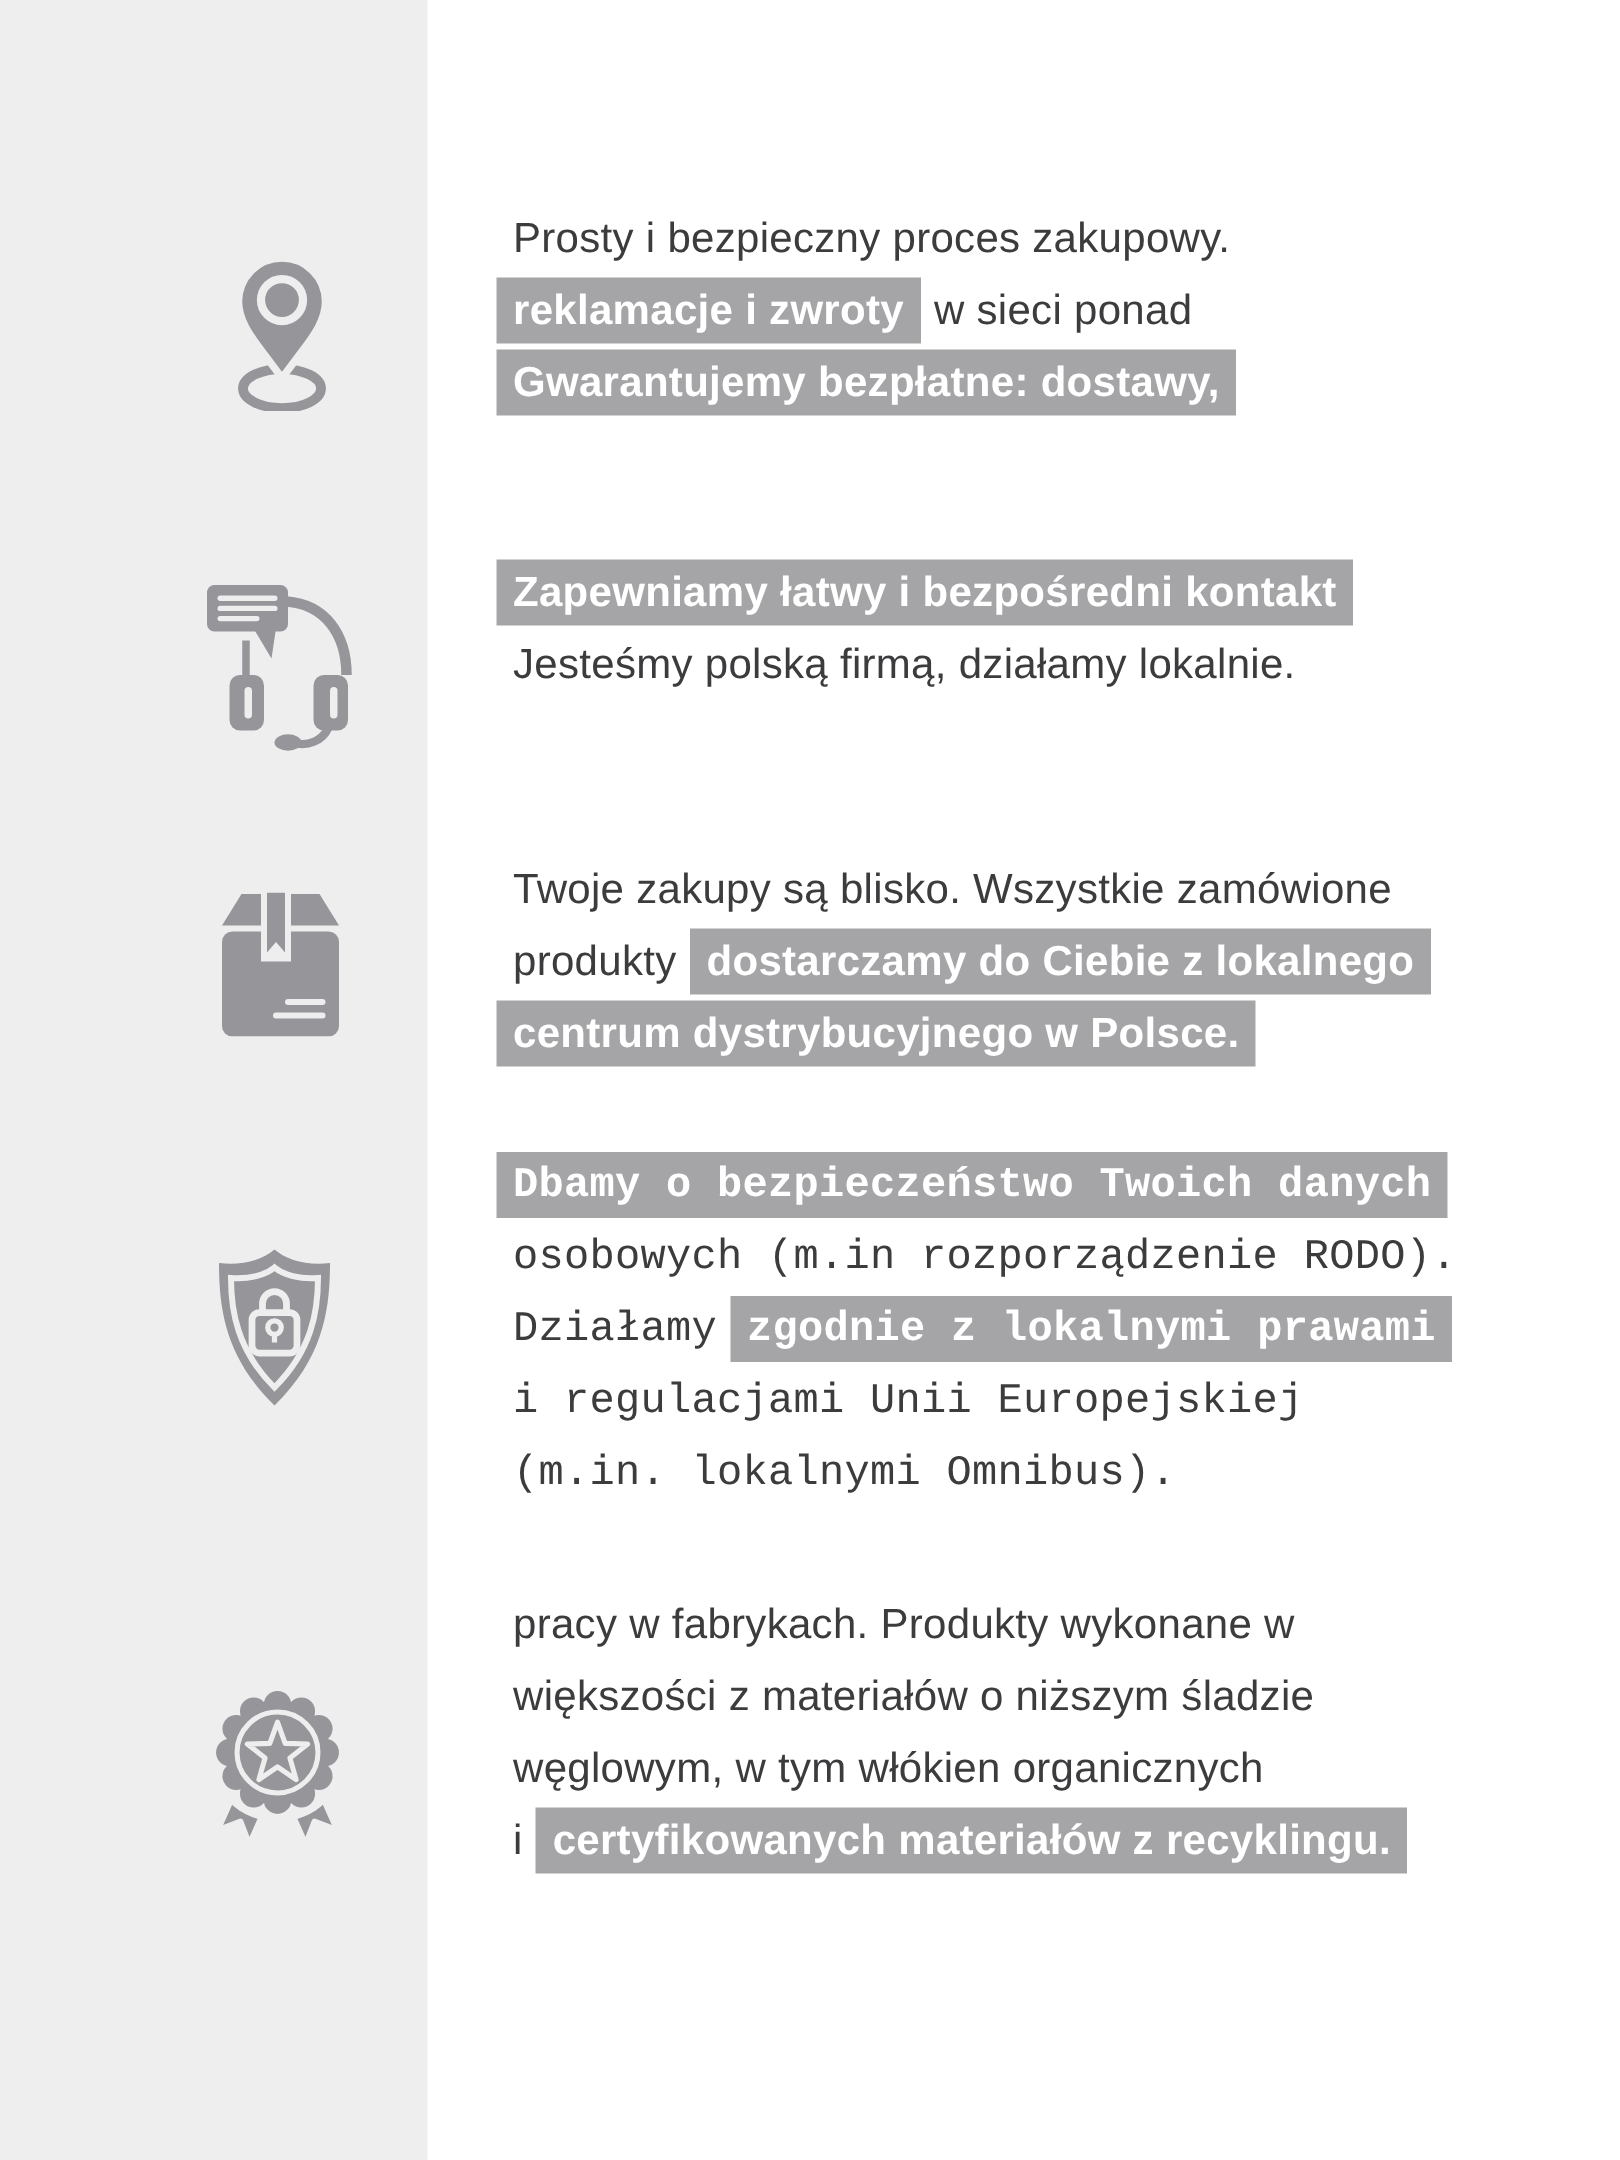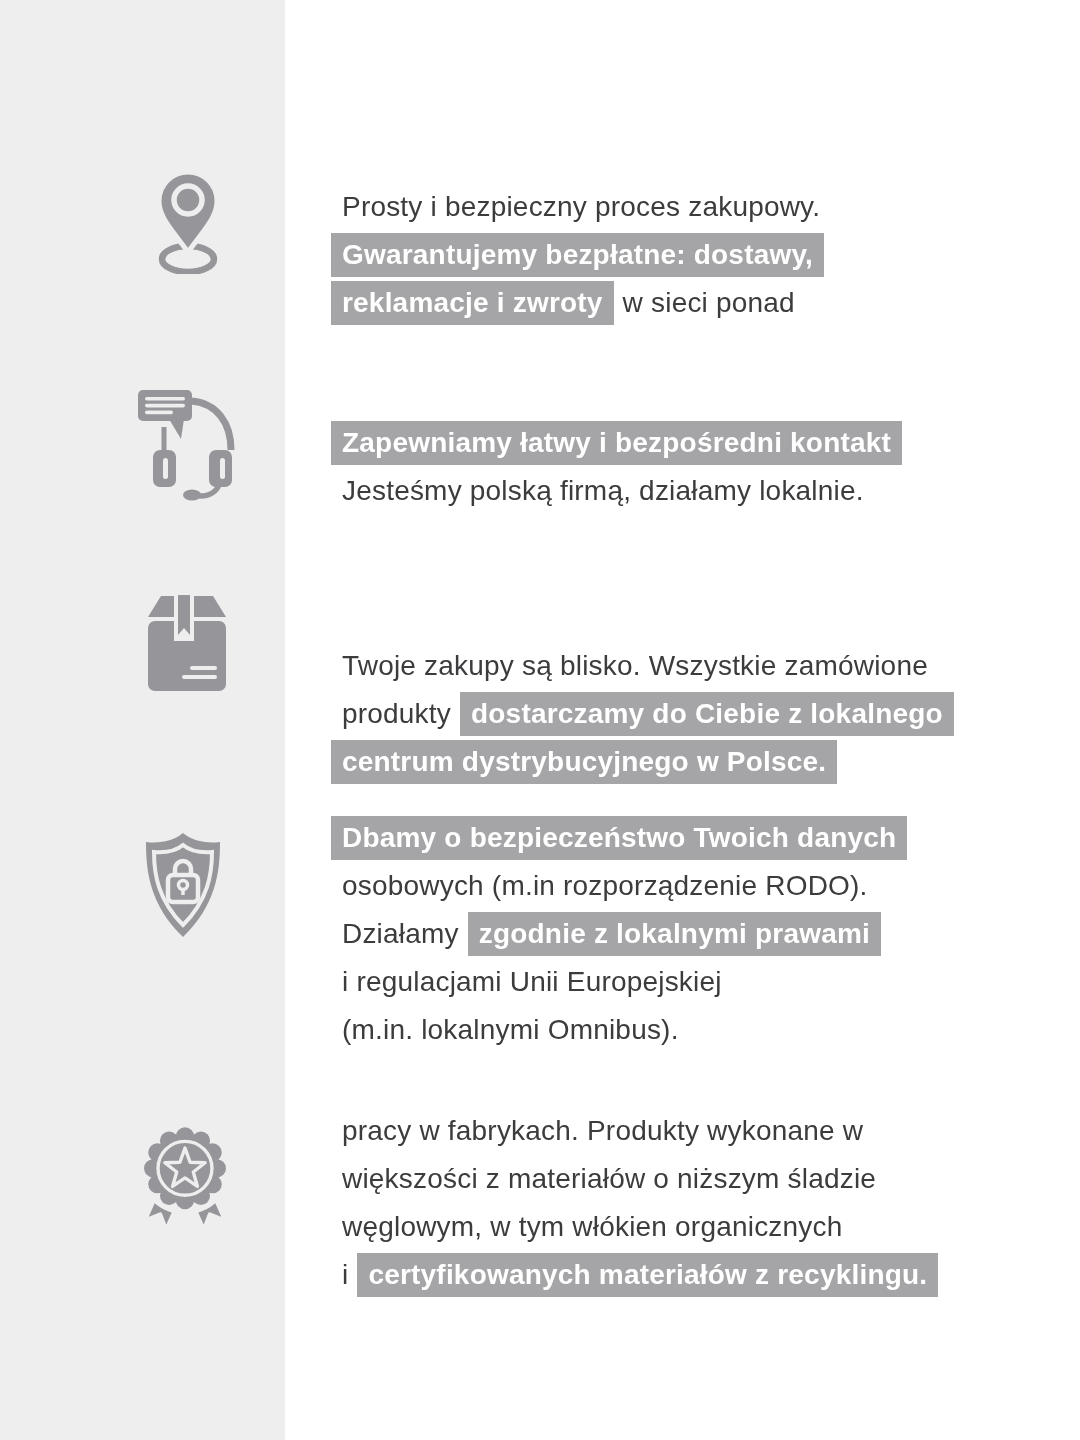--- a/index.html
+++ b/index.html
@@ -31,25 +31,25 @@
   .icon-package{left:148px;top:595px;}
   .icon-shield{left:135px;top:830px;}
   .icon-award{left:132px;top:1122px;}
   
   .f{fill:var(--icon-color);}
   .b{fill:var(--sidebar-background);}
   .sf{stroke:var(--icon-color);fill:none;}
   .sb{stroke:var(--sidebar-background);fill:none;}
   .fsb{fill:var(--icon-color);stroke:var(--sidebar-background);}
   
-  .sec{position:absolute;left:331px;width:720px;margin-top:48px;}
+  .sec{position:absolute;left:331px;width:720px;}
   .sec-1{top:135px;}
   .sec-2{top:371px;}
-  .sec-3{top:594px;text-align:center;}
-  .sec-4{top:766px;}
+  .sec-3{top:569px;text-align:center;}
+  .sec-4{top:766px;font-family:Liberation Mono, monospace;}
   .sec-5{top:1059px;}
   .line{height:48px;display:flex;align-items:center;white-space:pre;}
   .seg{font-size:28px;color:var(--body-text);letter-spacing:0.2px;}
   .seg:not(.hl):first-child{margin-left:11px;}
   .seg + .seg{margin-left:9px;}
   .seg.hl{
     background:var(--highlight-background);
     color:var(--highlight-text);
     font-weight:700;
     height:44px;
@@ -141,22 +141,22 @@
         <path class="fsb" stroke-width="3.5" stroke-linejoin="round" d="M55 27 L60.3 41.7 L75.9 42.2 L63.6 51.8 L67.9 66.8 L55 58 L42.1 66.8 L46.4 51.8 L34.1 42.2 L49.7 41.7 Z"></path>
       </svg>
     </span>
 
   </div>
 
   <main class="content">
     <section class="sec sec-1">
       <div class="lines">
           <div class="line"><span class="seg">Prosty i bezpieczny proces zakupowy.</span></div>
+          <div class="line"><span class="seg hl">reklamacje i zwroty</span><span class="seg">w sieci ponad</span></div>
           <div class="line"><span class="seg hl">Gwarantujemy bezpłatne: dostawy,</span></div>
-          <div class="line"><span class="seg hl">reklamacje i zwroty</span><span class="seg">w sieci ponad</span></div>
         </div>
     </section>
     <section class="sec sec-2">
       <div class="lines">
           <div class="line"><span class="seg hl">Zapewniamy łatwy i bezpośredni kontakt</span></div>
           <div class="line"><span class="seg">Jesteśmy polską firmą, działamy lokalnie.</span></div>
         </div>
     </section>
     <section class="sec sec-3">
       <div class="lines">

